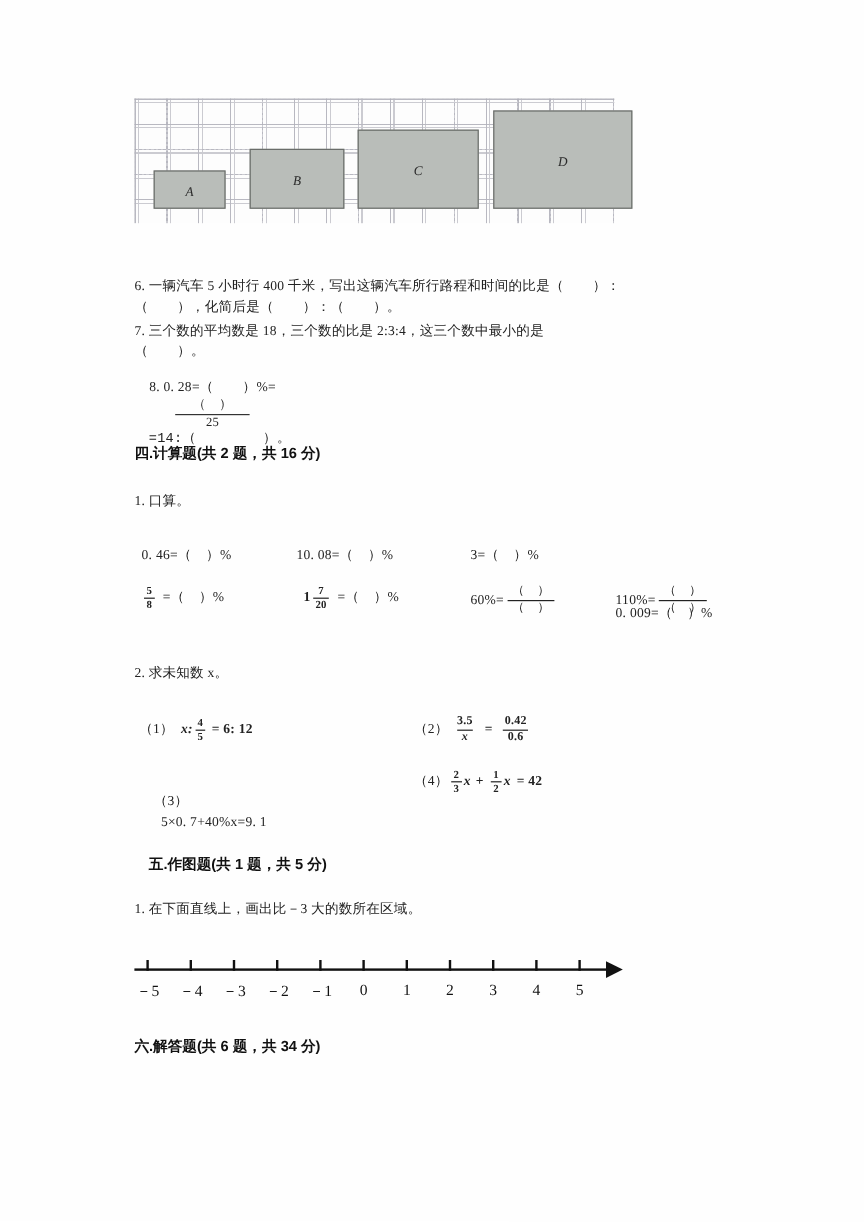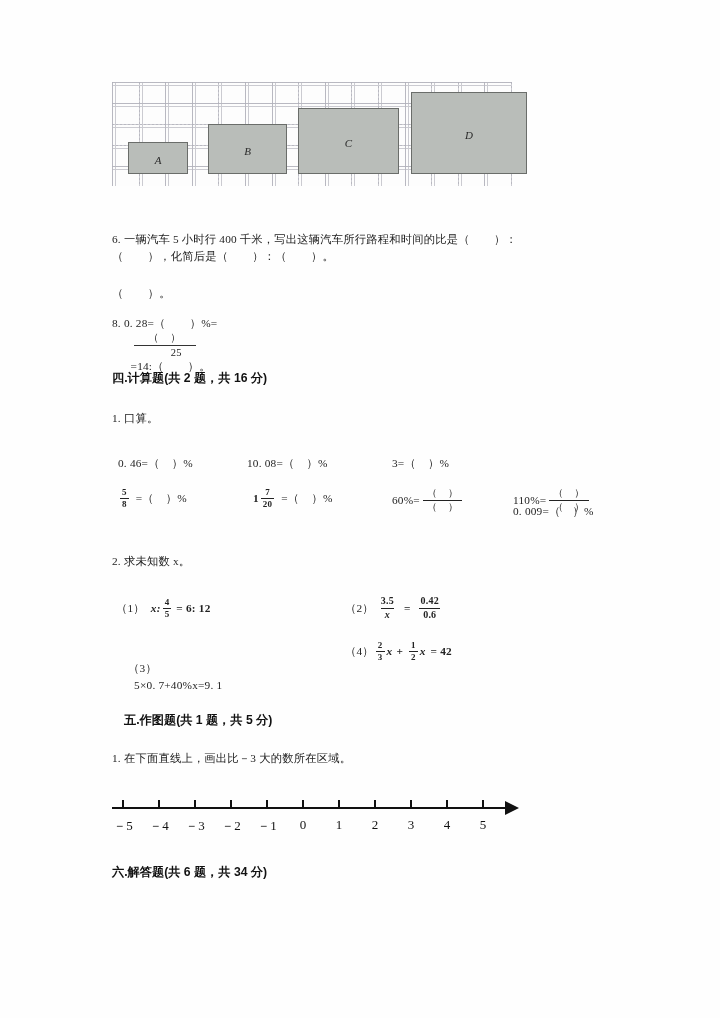--- a/index.html
+++ b/index.html
@@ -118,21 +118,21 @@
   .wide-frac {
     display: inline-flex;
     flex-direction: column;
     align-items: center;
     vertical-align: -0.55em;
     line-height: 1.1;
     margin: 0 4px;
     font-size: 10.5px;
   }
   .wide-frac .num { padding: 0 14px 1px; }
-  .wide-frac .den { padding: 1px 14px 0; border-top: 1.1px solid #333; min-width: 34px; text-align: right; }
+  .wide-frac .den { padding: 1px 14px 0; border-top: 1.1px solid #333; min-width: 34px; text-align: center; }
 
   .ital { font-style: italic; font-family: "Liberation Serif", serif; }
   .bold { font-weight: bold; }
 
   
   .numline {
     position: absolute;
     left: 112px;
     top: 795px;
     width: 410px;
@@ -186,29 +186,30 @@
       <span class="lbl">C</span>
     </div>
     <div class="rect" id="rect3" style="left: 299px; top: 10px; width: 116px; height: 82px; background: rgb(185, 189, 185); border-color: rgb(106, 109, 106);">
       <span class="lbl">D</span>
     </div>
   </div>
 
   <div class="t" style="left:112px; top:231px;">6. 一辆汽车 5 小时行 400 千米，写出这辆汽车所行路程和时间的比是（        ）：</div>
   <div class="t" style="left:112px; top:248px;">（        ），化简后是（        ）：（        ）。</div>
 
+  <div class="t" style="left:112px; top:268px;">7. 三个数的平均数是 18，三个数的比是 2:3:4，这三个数中最小的是</div>
   <div class="t" style="left:112px; top:285px;">（        ）。</div>
 
   <div class="t" style="left:112px; top:315px; display:flex; align-items:center;flex-direction:column;">
     <span>8. 0. 28=（        ）%=</span>
     <span class="wide-frac">
       <span class="num">（    ）</span>
       <span class="den">25</span>
     </span>
-    <span style="margin-left:12px;">=14:（        ）。</span>
+    <span style="margin-left:12px;font-family:Liberation Mono, monospace;">=14:（        ）。</span>
   </div>
 
   <div class="sec" style="left:112px; top:370px;">四.计算题(共 2 题，共 16 分)</div>
 
   <div class="t" style="left:112px; top:410px;">1. 口算。</div>
 
   <div class="t" style="left:118px; top:455px;">0. 46=（    ）%</div>
   <div class="t" style="left:247px; top:455px;">10. 08=（    ）%</div>
   <div class="t" style="left:392px; top:455px;">3=（    ）%</div>
   <div class="t" style="left:513px; top:455px;margin-top:48px;">0. 009=（    ）%</div>

